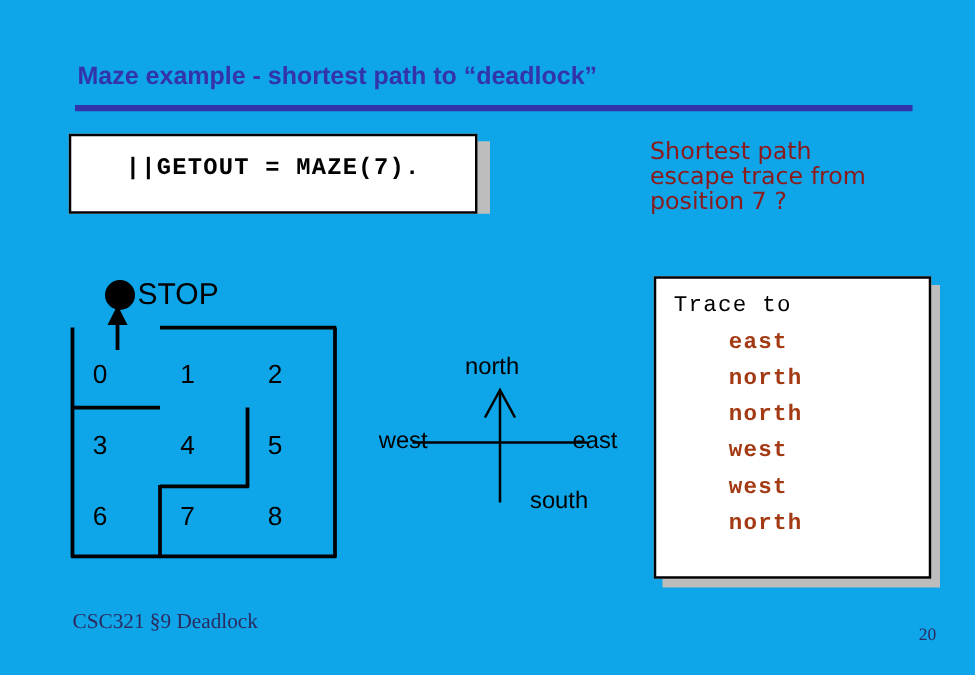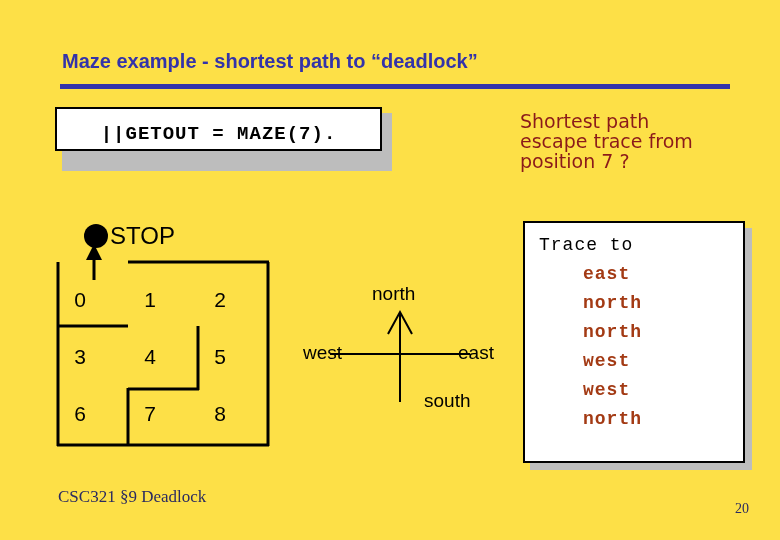--- a/index.html
+++ b/index.html
@@ -14,21 +14,21 @@
     overflow: hidden;
     font-family: "Liberation Sans", sans-serif;
     background: #ffffff;
   }
 
   #slide {
     position: absolute;
     left: 0; top: 0;
     width: 780px;
     height: 540px;
-    background: #fde047;
+    background: #0ea5e9;
   }
 
   
   #title {
     position: absolute;
     left: 62px;
     top: 50px;
     width: 660px;
     font-family: "Liberation Sans", sans-serif;
     font-size: 20px;
@@ -53,21 +53,21 @@
     top: 113px;
     width: 330px;
     height: 58px;
     background: #bdbdbd;
   }
   #code-box {
     position: absolute;
     left: 55px;
     top: 107px;
     width: 327px;
-    height: 44px;
+    height: 64px;
     background: #ffffff;
     border: 2px solid #000000;
     box-sizing: border-box;
   }
   #code-text {
     position: absolute;
     left: 0;
     top: 14px;
     width: 100%;
     text-align: center;

